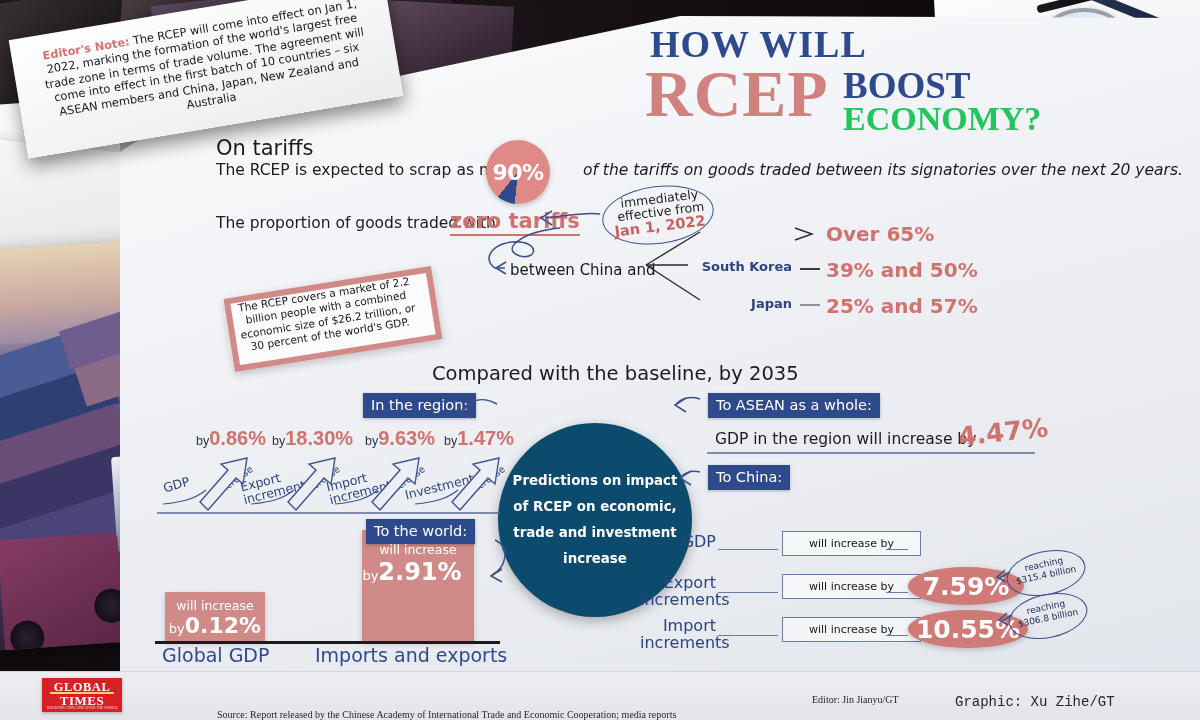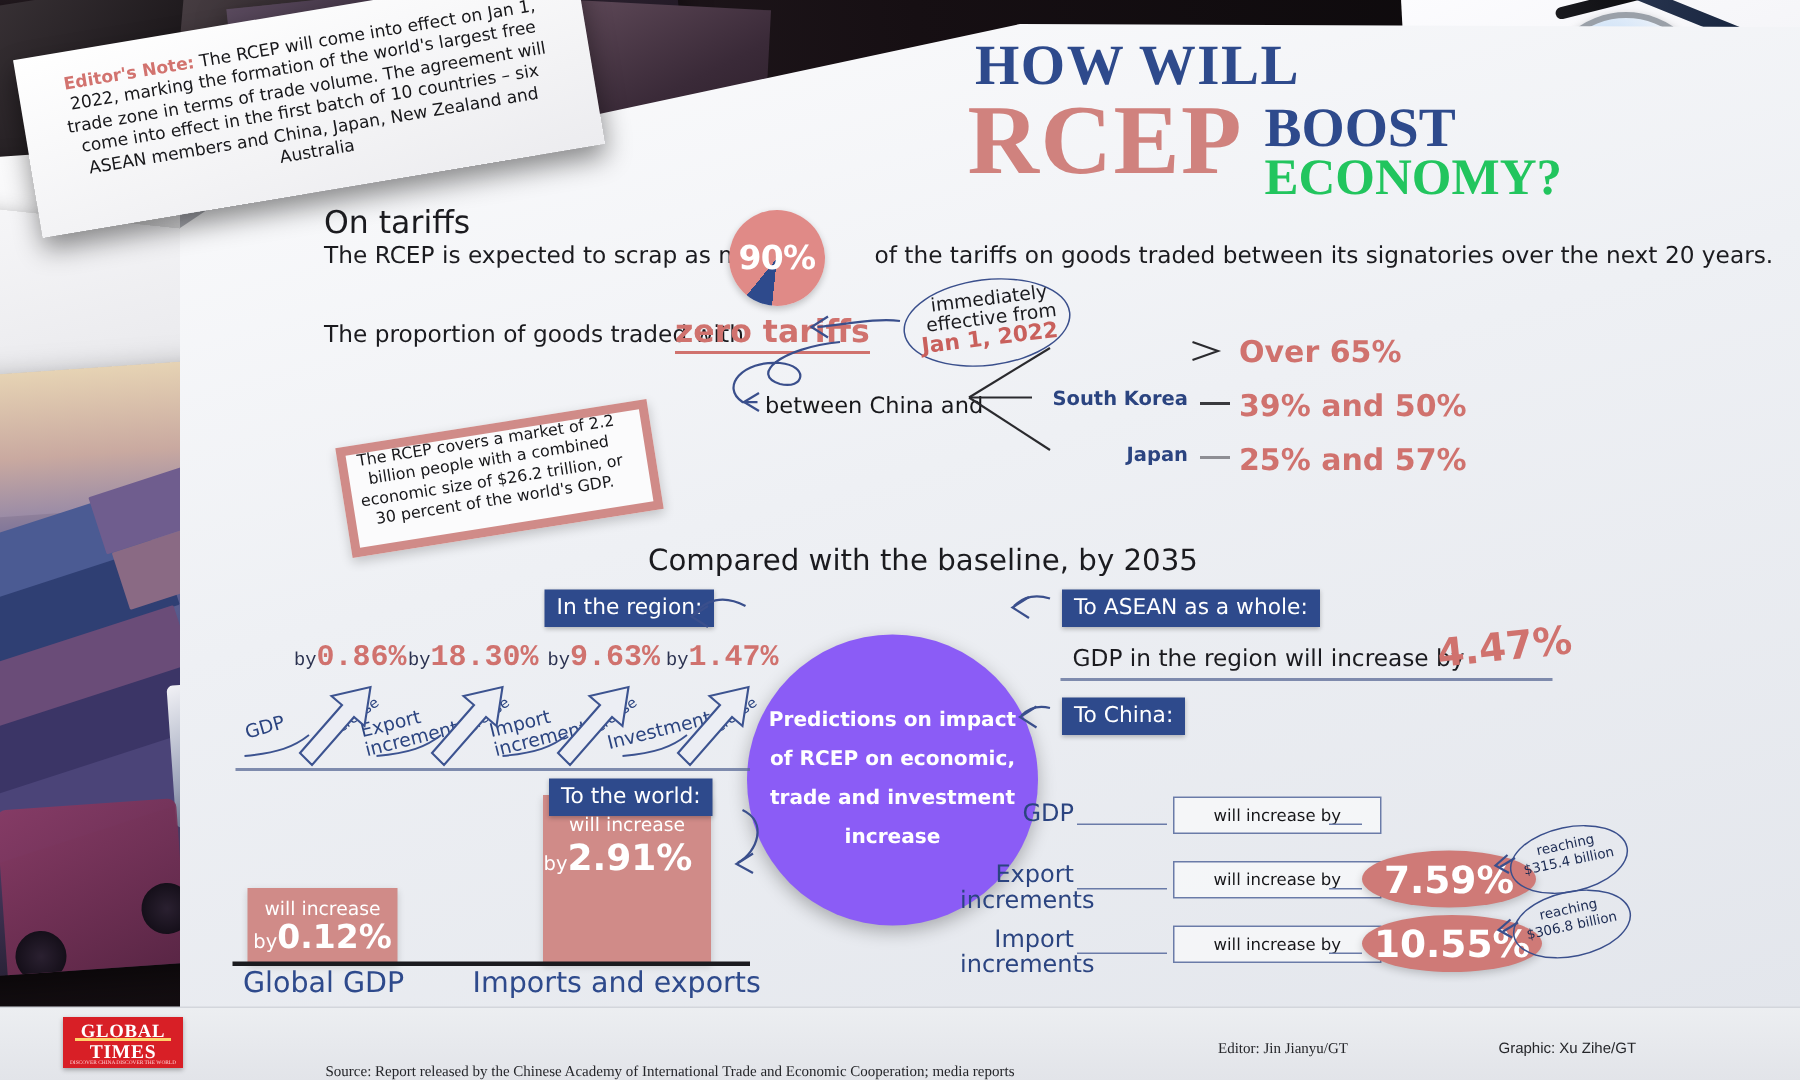--- a/index.html
+++ b/index.html
@@ -91,21 +91,21 @@
   .title{position:absolute;left:645px;top:22px;width:420px;height:110px;
     font-family:"Liberation Serif", serif;}
   .t-how{position:absolute;left:5px;top:0px;font-size:38px;font-weight:700;color:#2e4a8c;letter-spacing:1px;}
   .t-rcep{position:absolute;left:0px;top:34px;font-size:66px;font-weight:700;color:#d0827e;letter-spacing:1px;}
   .t-boost{position:absolute;left:198px;top:42px;font-size:37px;font-weight:700;color:#2e4a8c;letter-spacing:0px;}
   .t-econ{position:absolute;left:198px;top:78px;font-size:34px;font-weight:700;color:#22c55e;}
 
   
   .on-tariffs{position:absolute;left:216px;top:136px;font-size:21px;color:#1b1b1f;font-family:"DejaVu Sans",sans-serif;}
   .tariff-line{position:absolute;left:216px;top:161px;font-size:15.5px;color:#1b1b1f;font-family:"DejaVu Sans",sans-serif;}
-  .tariff-line2{position:absolute;left:583px;top:161px;font-size:15.5px;color:#1b1b1f;font-family:"DejaVu Sans",sans-serif;}
+  .tariff-line2{position:absolute;left:583px;top:161px;font-size:15.5px;color:#1b1b1f;font-family:"DejaVu Sans",sans-serif;font-style:italic;}
 
   .pie{position:absolute;left:486px;top:140px;width:64px;height:64px;border-radius:50%;
     background:conic-gradient(from 186deg,#2e4a8c 0deg 33deg,#e08a87 33deg 360deg);
     box-shadow:0 2px 5px rgba(0,0,0,.22);}
   .pie span{position:absolute;inset:0;display:flex;align-items:center;justify-content:center;
     color:#fff;font-size:22px;font-weight:800;font-family:"DejaVu Sans",sans-serif;letter-spacing:-.5px;}
 
   .prop-line{position:absolute;left:216px;top:214px;font-size:15.5px;color:#1b1b1f;font-family:"DejaVu Sans",sans-serif;}
   .zero-t{position:absolute;left:450px;top:209px;font-size:21px;font-weight:800;color:#d0726e;
     font-family:"DejaVu Sans",sans-serif;border-bottom:2.5px solid #d0726e;padding-bottom:1px;}
@@ -135,34 +135,34 @@
     border:6px solid #d08b88;background:#fbfbfc;transform:rotate(-9deg);
     box-shadow:0 3px 8px rgba(0,0,0,.2);}
   .mkt-t{position:absolute;left:232px;top:288px;width:190px;transform:rotate(-9deg);
     font-size:10.6px;line-height:13.4px;text-align:center;color:#17171a;font-family:"DejaVu Sans",sans-serif;}
 
   
   .baseline{position:absolute;left:432px;top:362px;font-size:19.5px;color:#1b1b1f;font-family:"DejaVu Sans",sans-serif;}
 
   
   .circle{position:absolute;left:498px;top:423px;width:194px;height:194px;border-radius:50%;
-    background:#8b5cf6;box-shadow:0 4px 12px rgba(0,0,0,.28);
+    background:#0c4a6e;box-shadow:0 4px 12px rgba(0,0,0,.28);
     display:flex;align-items:center;justify-content:center;}
   .circle p{margin:0;color:#fff;font-size:13.4px;font-weight:800;text-align:center;line-height:26px;
     font-family:"DejaVu Sans",sans-serif;width:176px;}
 
   
   .tag{position:absolute;background:#2e4a8c;color:#fff;font-size:14.5px;padding:4px 8px 5px 8px;
     font-family:"DejaVu Sans",sans-serif;box-shadow:0 1px 3px rgba(0,0,0,.25);}
   .tag-region{left:363px;top:393px;}
   .tag-world{left:366px;top:519px;}
   .tag-asean{left:708px;top:393px;}
   .tag-china{left:708px;top:465px;}
 
-  .rpct{position:absolute;font-family:Liberation Mono, monospace;white-space:nowrap;}
+  .rpct{position:absolute;font-family:Liberation Sans, sans-serif;white-space:nowrap;}
   .rpct .by{font-size:12.5px;color:#2b3250;}
   .rpct .pv{font-size:20px;font-weight:800;color:#d0726e;}
   .rlbl{position:absolute;font-size:12.5px;color:#2b4480;font-family:"DejaVu Sans",sans-serif;
     line-height:13px;font-weight:400;}
   .wi{position:absolute;font-size:9.6px;color:#2b4480;font-family:"DejaVu Sans",sans-serif;
     transform:rotate(-36deg);transform-origin:left bottom;}
 
   .rule{position:absolute;height:1.6px;background:#5a6a96;opacity:.75;}
 
   
@@ -198,21 +198,21 @@
   .logo .l1,.logo .l2{position:absolute;left:0;width:80px;text-align:center;color:#fff;
     font-family:"Liberation Serif",serif;font-weight:700;letter-spacing:.5px;}
   .logo .l1{top:2px;font-size:12.5px;}
   .logo .l2{top:15px;font-size:13px;}
   .logo .l3{position:absolute;left:0;top:28px;width:80px;text-align:center;color:#ffd7d9;font-size:3.6px;
     font-family:"Liberation Serif",serif;}
   .logo .bar2{position:absolute;left:8px;top:14px;width:64px;height:1.5px;background:#ffd36a;}
   .f-src{position:absolute;left:217px;top:709px;font-size:10px;color:#25262a;
     font-family:"Liberation Serif",serif;}
   .f-ed{position:absolute;left:812px;top:694px;font-size:10px;color:#25262a;font-family:Liberation Serif, serif;}
-  .f-gr{position:absolute;left:955px;top:694px;font-size:10px;color:#25262a;font-family:Liberation Sans, sans-serif;margin-left:44px;}
+  .f-gr{position:absolute;left:955px;top:694px;font-size:14px;color:#25262a;font-family:Liberation Mono, monospace;}
 
   svg.ov{position:absolute;left:0;top:0;width:1200px;height:720px;pointer-events:none;}
 </style>
 </head>
 <body>
 
 <div id="root">
 
   <div class="desk"></div>
   <div class="gadget"></div>

